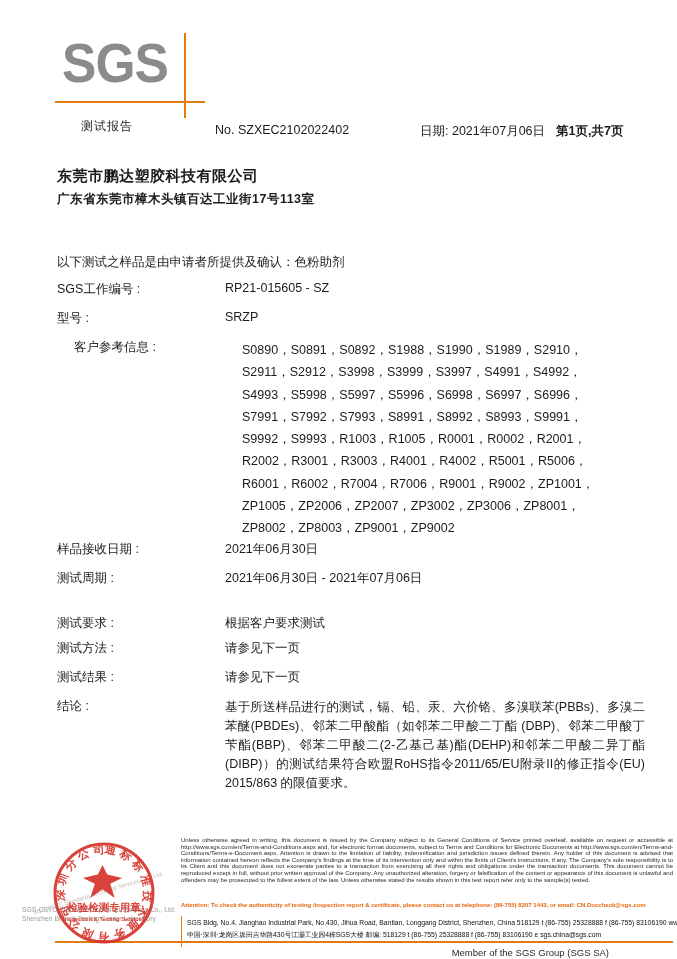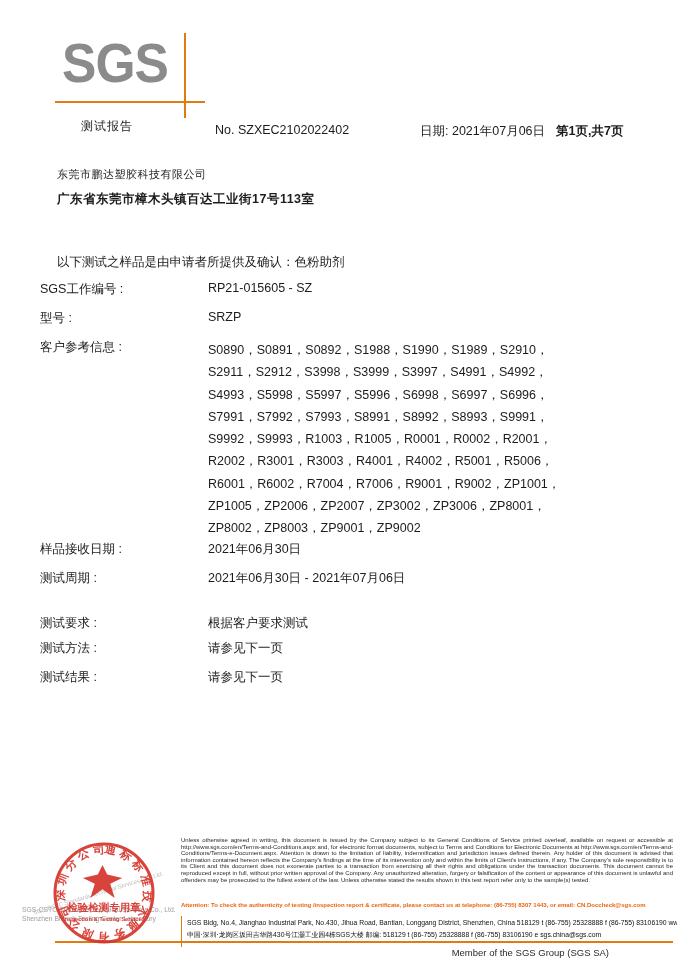--- a/index.html
+++ b/index.html
@@ -19,35 +19,35 @@
   }
   .logo-hline { position: absolute; left: 55px; top: 101px; width: 150px; height: 2px; background: #e/ ; background: #e07b10; }
   .logo-vline { position: absolute; left: 184px; top: 33px; width: 2px; height: 85px; background: #e07b10; }
 
   
   .report-title { position: absolute; left: 57px; top: 118px; font-size: 12px; font-weight: normal; letter-spacing: 1px; margin-left: 24px; }
   .report-no    { position: absolute; left: 215px; top: 123px; font-size: 12.5px; }
   .report-date  { position: absolute; left: 420px; top: 123px; font-size: 12.5px; }
   .report-page  { position: absolute; left: 556px; top: 123px; font-size: 12.5px; font-weight: bold; }
 
-  .applicant-name    { position: absolute; left: 57px; top: 167px; font-size: 11px; font-weight: normal; letter-spacing: .5px; text-align: center; }
+  .applicant-name    { position: absolute; left: 57px; top: 167px; font-size: 15px; font-weight: bold; letter-spacing: .5px; text-align: center; }
   .applicant-address { position: absolute; left: 57px; top: 191px; font-size: 12.5px; font-weight: bold; letter-spacing: .5px; }
 
   .sample-intro { position: absolute; left: 57px; top: 254px; font-size: 12.5px; text-align: right; }
 
   
-  .fields { position: absolute; left: 40px; top: 281px; right: 32px; font-size: 12.5px; }
+  .fields { position: absolute; left: 57px; top: 281px; right: 32px; font-size: 12.5px; }
   .frow { display: flex; align-items: flex-start; }
   .frow .lab { flex: 0 0 168px; }
   .frow .val { flex: 1; }
   .mb11 { margin-bottom: 12px; }
   .mb10 { margin-bottom: 10px; }
   .mb8  { margin-bottom: 8px; margin-top: 28px; }
   .ref-lines div { line-height: 22.3px; }
-  .ref-block { margin-bottom: 1px; }
+  .ref-block { margin-bottom: 1px; margin-left: 17px; }
   .conclusion-val { line-height: 19px; text-align: justify; }
 
   
   .fineprint {
     position: absolute; left: 181px; top: 837px; width: 492px;
     font-size: 6px; line-height: 6.6px; text-align: justify; color: #2a2a2a;
   }
   .attention {
     position: absolute; left: 181px; top: 902px; width: 492px;
     font-size: 6px; line-height: 6.6px; font-weight: bold; color: #e8650c;
@@ -123,20 +123,24 @@
     <div class="val">根据客户要求测试</div>
   </div>
   <div class="frow mb11">
     <div class="lab">测试方法 :</div>
     <div class="val">请参见下一页</div>
   </div>
   <div class="frow mb11">
     <div class="lab">测试结果 :</div>
     <div class="val">请参见下一页</div>
   </div>
+  <div class="frow">
+    <div class="lab">结论 :</div>
+    <div class="val conclusion-val">基于所送样品进行的测试，镉、铅、汞、六价铬、多溴联苯(PBBs)、多溴二苯醚(PBDEs)、邻苯二甲酸酯（如邻苯二甲酸二丁酯 (DBP)、邻苯二甲酸丁苄酯(BBP)、邻苯二甲酸二(2-乙基己基)酯(DEHP)和邻苯二甲酸二异丁酯(DIBP)）的测试结果符合欧盟RoHS指令2011/65/EU附录II的修正指令(EU) 2015/863 的限值要求。</div>
+  </div>
 </div>
 
 <div class="fineprint">Unless otherwise agreed in writing, this document is issued by the Company subject to its General Conditions of Service printed overleaf, available on request or accessible at http://www.sgs.com/en/Terms-and-Conditions.aspx and, for electronic format documents, subject to Terms and Conditions for Electronic Documents at http://www.sgs.com/en/Terms-and-Conditions/Terms-e-Document.aspx. Attention is drawn to the limitation of liability, indemnification and jurisdiction issues defined therein. Any holder of this document is advised that information contained hereon reflects the Company's findings at the time of its intervention only and within the limits of Client's instructions, if any. The Company's sole responsibility is to its Client and this document does not exonerate parties to a transaction from exercising all their rights and obligations under the transaction documents. This document cannot be reproduced except in full, without prior written approval of the Company. Any unauthorized alteration, forgery or falsification of the content or appearance of this document is unlawful and offenders may be prosecuted to the fullest extent of the law. Unless otherwise stated the results shown in this test report refer only to the sample(s) tested.</div>
 <div class="attention">Attention: To check the authenticity of testing /inspection report &amp; certificate, please contact us at telephone: (86-755) 8307 1443, or email: CN.Doccheck@sgs.com</div>
 
 <div class="footer-vline"></div>
 <div class="addr-block">
   <div class="addr-line">SGS Bldg, No.4, Jianghao Industrial Park, No.430, Jihua Road, Bantian, Longgang District, Shenzhen, China 518129    t (86-755) 25328888    f (86-755) 83106190    www.sgsgroup.com.cn</div>
   <div class="addr-line">中国·深圳·龙岗区坂田吉华路430号江灏工业园4栋SGS大楼    邮编: 518129    t (86-755) 25328888    f (86-755) 83106190    e sgs.china@sgs.com</div>
 </div>

